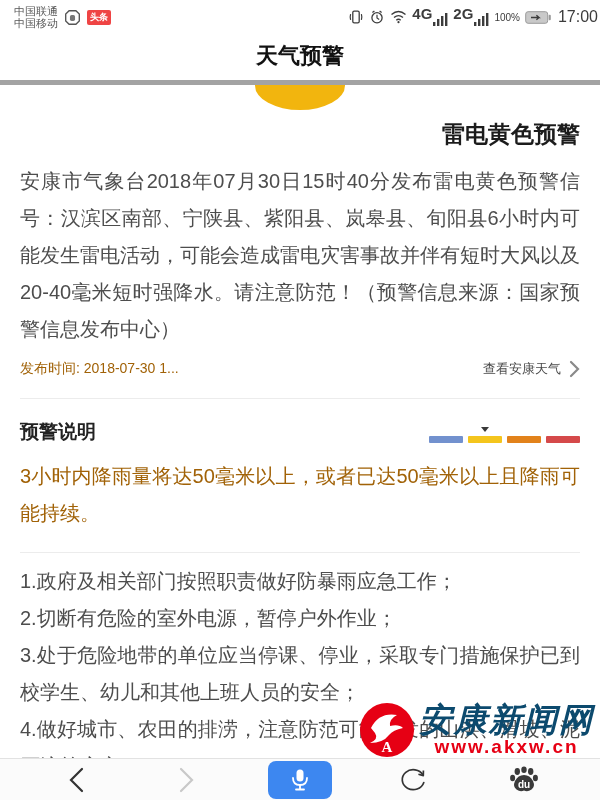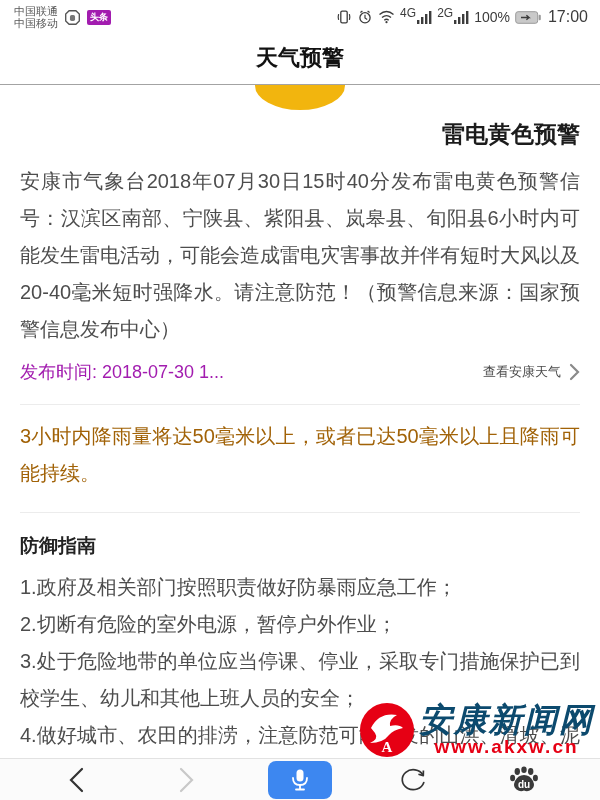--- a/index.html
+++ b/index.html
@@ -4,51 +4,51 @@
 <style>
   * { margin:0; padding:0; box-sizing:border-box; }
   html,body { width:600px; height:800px; }
   body {
     font-family: "Liberation Sans", "DejaVu Sans", sans-serif;
     background:#fff; color:#333; position:relative; overflow:hidden;
   }
   
   .statusbar {
     height:32px; display:flex; align-items:center; justify-content:space-between;
-    padding:2px 12px 0 14px; background:#fff;
+    padding:2px 2px 0 14px; background:#fff;
   }
   .sb-left { display:flex; align-items:center; gap:6px; }
   .carrier { font-size:11px; line-height:12px; color:#565656; }
   .hex-icon { width:17px; height:17px; }
   .badge-red {
-    background:#a21caf; color:#fff; font-size:9px; padding:1px 3px;
+    background:#ef4444; color:#fff; font-size:9px; padding:1px 3px;
     border-radius:2px; font-weight:bold; letter-spacing:0;
   }
   .sb-right { display:flex; align-items:center; gap:5px; color:#3c3c3c; }
   .sb-right svg { display:block; }
   .net-group { display:flex; align-items:flex-end; gap:1px; }
-  .net-label { font-size:12px; font-weight:normal; color:#3c3c3c; transform:translateY(-4px); }
-  .sb-text { font-size:14px; color:#3c3c3c; }
+  .net-label { font-size:15px; font-weight:bold; color:#3c3c3c; transform:translateY(-4px); }
+  .sb-text { font-size:10px; color:#3c3c3c; }
   .sb-time { font-size:16px; color:#3c3c3c; margin-left:2px; }
   
   .header {
     height:53px; display:flex; align-items:center; justify-content:center;
-    border-bottom:1px solid #a3a3a3; background:#fff; position:relative;
+    border-bottom:5px solid #a3a3a3; background:#fff; position:relative;
   }
   .header-title { font-size:22px; font-weight:bold; color:#111; }
   
   .content { padding:0 20px; position:relative; }
   .sun-bowl {
     width:90px; height:25px; margin:0 auto;
     background:#f2b50e; border-radius:0 0 48px 48px / 0 0 26px 26px;
   }
   .warn-title { text-align:right; font-size:23px; font-weight:bold; color:#1c1c1c; margin-top:9px; }
   .warn-body { font-size:20px; color:#4d4d4d; line-height:37px; margin-top:13px; text-align:justify; }
   .pub-row { display:flex; align-items:center; justify-content:space-between; margin-top:12px; }
-  .pub-time { font-size:18px; color:#a21caf; }
+  .pub-time { font-size:14px; color:#a16207; }
   .pub-link { display:flex; align-items:center; gap:8px; font-size:13px; color:#4a4a4a; cursor:pointer; }
   .divider { height:1px; background:#ececec; margin:20px 0 0 0; }
   .section-head { display:flex; align-items:flex-end; justify-content:space-between; margin-top:20px; }
   .section-title { font-size:19px; font-weight:bold; color:#222; }
   .levels { display:flex; gap:5px; align-items:flex-end; padding-bottom:2px; }
   .level-bar { width:34px; height:7px; border-radius:1px; position:relative; }
   .level-marker {
     position:absolute; top:-9px; left:50%; transform:translateX(-50%);
     width:0; height:0; border-left:4px solid transparent; border-right:4px solid transparent;
     border-top:5px solid #3a3a3a;
@@ -154,28 +154,36 @@
     <span class="pub-link">
       <span>查看安康天气</span>
       <svg width="11" height="18" viewBox="0 0 11 18">
         <path d="M2 2 L9 9 L2 16" fill="none" stroke="#8a8a8a" stroke-width="2.2" stroke-linecap="round"></path>
       </svg>
     </span>
   </div>
 
   <div class="divider"></div>
 
+  <div class="section-head">
+    <span class="section-title">预警说明</span>
+    <span class="levels">
+      <span class="level-bar" style="background: rgb(114, 145, 206);"></span>
+      <span class="level-bar" style="background: rgb(244, 197, 29);">
+        <span class="level-marker"></span>
+      </span>
+      <span class="level-bar" style="background: rgb(226, 130, 27);"></span>
+      <span class="level-bar" style="background: rgb(213, 73, 74);"></span>
+    </span>
+  </div>
 
   <div class="section-body">3小时内降雨量将达50毫米以上，或者已达50毫米以上且降雨可能持续。</div>
 
   <div class="divider"></div>
 
-  <div class="section-head">
-    <span class="section-title">防御指南</span>
-  </div>
 
   <div class="guide-list">
     <div class="guide-item">1.政府及相关部门按照职责做好防暴雨应急工作；</div>
     <div class="guide-item">2.切断有危险的室外电源，暂停户外作业；</div>
     <div class="guide-item">3.处于危险地带的单位应当停课、停业，采取专门措施保护已到校学生、幼儿和其他上班人员的安全；</div>
     <div class="guide-item">4.做好城市、农田的排涝，注意防范可能引发的山洪、滑坡、泥石流等灾害。</div>
   </div>
 </div>
 
 <div class="watermark">

